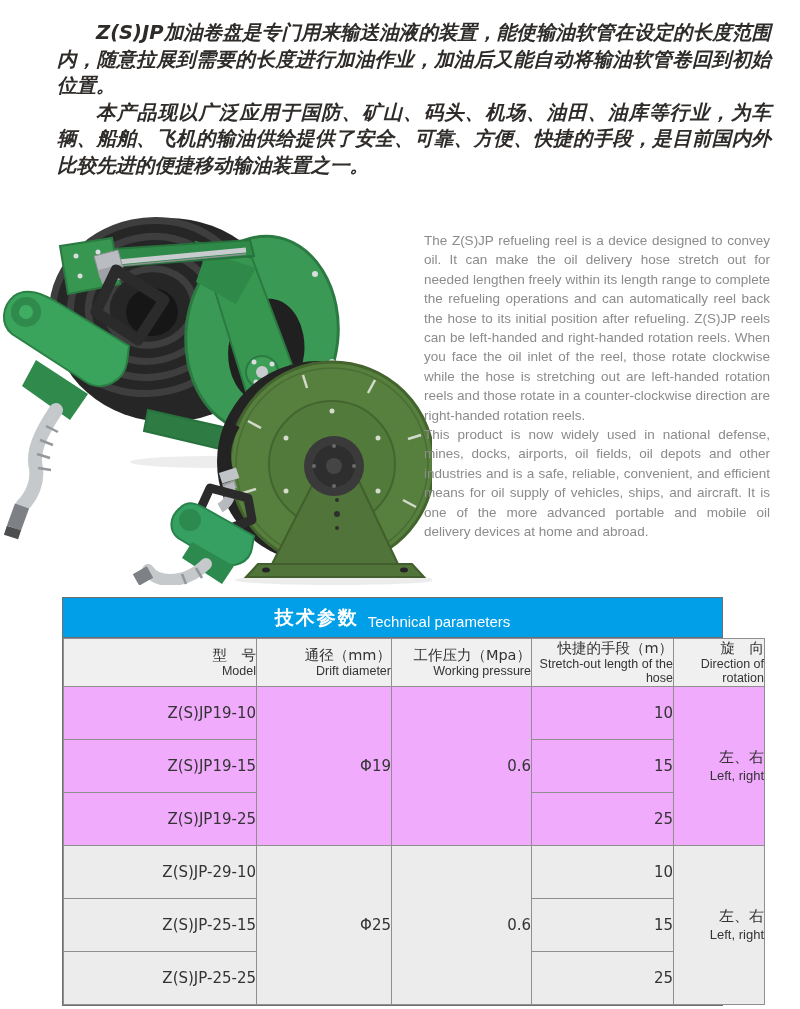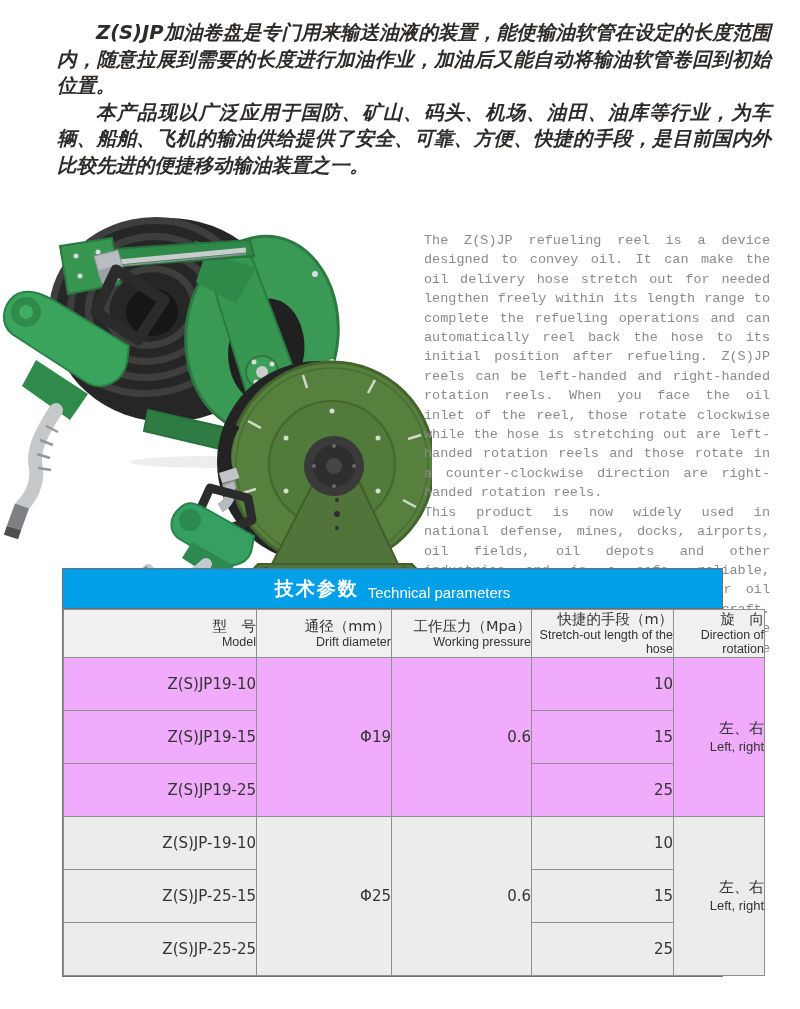--- a/index.html
+++ b/index.html
@@ -14,30 +14,30 @@
     font-size:19.5px; font-weight:bold; line-height:26.5px;
     color:#2e2b29; text-align:justify;
   }
   .intro-cn p { margin:0;font-style:italic; }
   .intro-cn p.indent { text-indent:2em; }
 
   
   .intro-en {
     position:absolute; left:424px; top:231px; width:346px;
     font-size:13.5px; line-height:19.4px; color:#8b8b8b; text-align:justify;
-    font-family:Liberation Mono, monospace;
+    font-family:Liberation Sans, sans-serif;
   }
   .intro-en p { margin:0; }
 
   
   .product-images { position:absolute; left:0; top:212px; width:432px; height:373px; }
 
   
   .spec-table-wrap {
-    position:absolute; left:62px; top:568px; width:661px;
+    position:absolute; left:62px; top:597px; width:661px;
     border:1px solid #6f6f6f; box-sizing:border-box; background:#fff;
   }
   .table-title {
     height:39px; background:#009FE8; display:flex; align-items:center;
     justify-content:center; gap:9px; border-bottom:1px solid #6f6f6f;
   }
   .title-cn { color:#ffffff; font-weight:bold; font-size:19px; letter-spacing:2px; }
   .title-en { color:#ffffff; font-size:15px; margin-top:7px; font-family:"Liberation Sans",sans-serif; }
 
   table.spec { width:100%; border-collapse:collapse; table-layout:fixed; }
@@ -242,21 +242,21 @@
           <td>Z(S)JP19-15</td>
           <td>15</td>
         </tr>
         <tr>
           <td>Z(S)JP19-25</td>
           <td>25</td>
         </tr>
       </tbody>
       <tbody class="group-b">
         <tr>
-          <td>Z(S)JP-19-10</td>
+          <td>Z(S)JP-29-10</td>
           <td rowspan="3">Φ25</td>
           <td rowspan="3">0.6</td>
           <td>10</td>
           <td rowspan="3">
             <div class="d-cn">左、右</div>
             <div class="d-en">Left, right</div>
           </td>
         </tr>
         <tr>
           <td>Z(S)JP-25-15</td>

